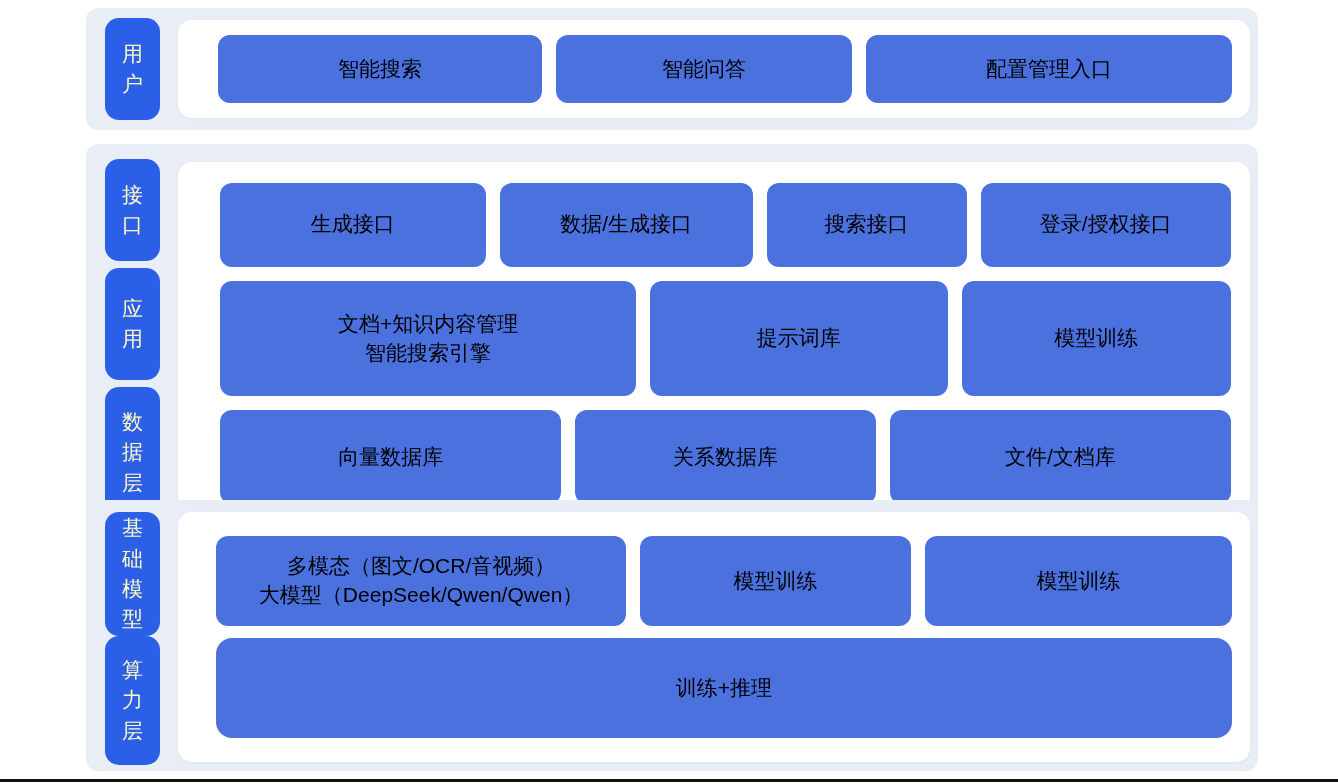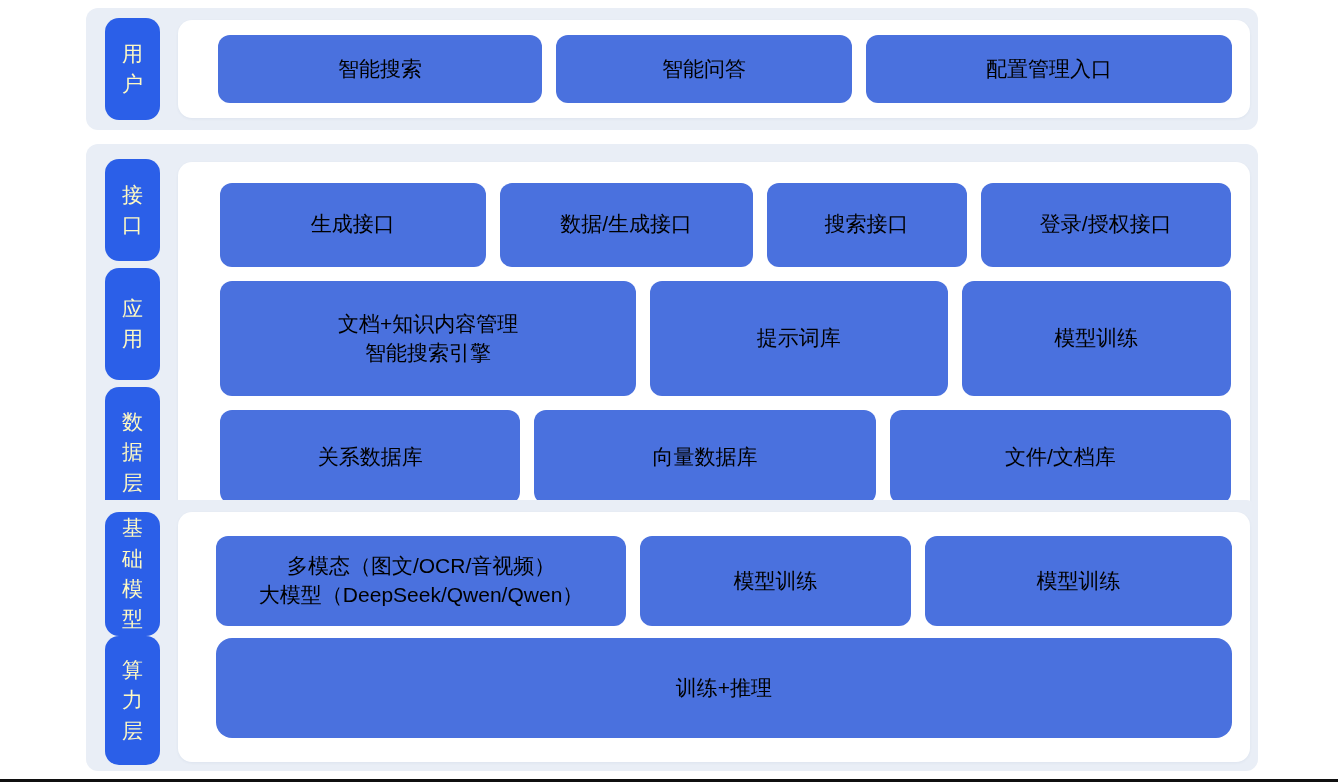--- a/index.html
+++ b/index.html
@@ -101,25 +101,25 @@
           <span>智能搜索引擎</span>
         </div>
         <div class="block" style="flex:211">
           <span>提示词库</span>
         </div>
         <div class="block" style="flex:191">
           <span>模型训练</span>
         </div>
       </div>
       <div class="row" style="flex:76">
+        <div class="block" style="flex:341">
+          <span>向量数据库</span>
+        </div>
         <div class="block" style="flex:300">
           <span>关系数据库</span>
-        </div>
-        <div class="block" style="flex:341">
-          <span>向量数据库</span>
         </div>
         <div class="block" style="flex:341">
           <span>文件/文档库</span>
         </div>
       </div>
     </div>
   </div>
 
   <div class="band" style="top:500px;height:271px">
     <div class="labels" style="padding:12px 0 6px 0;gap:0">

